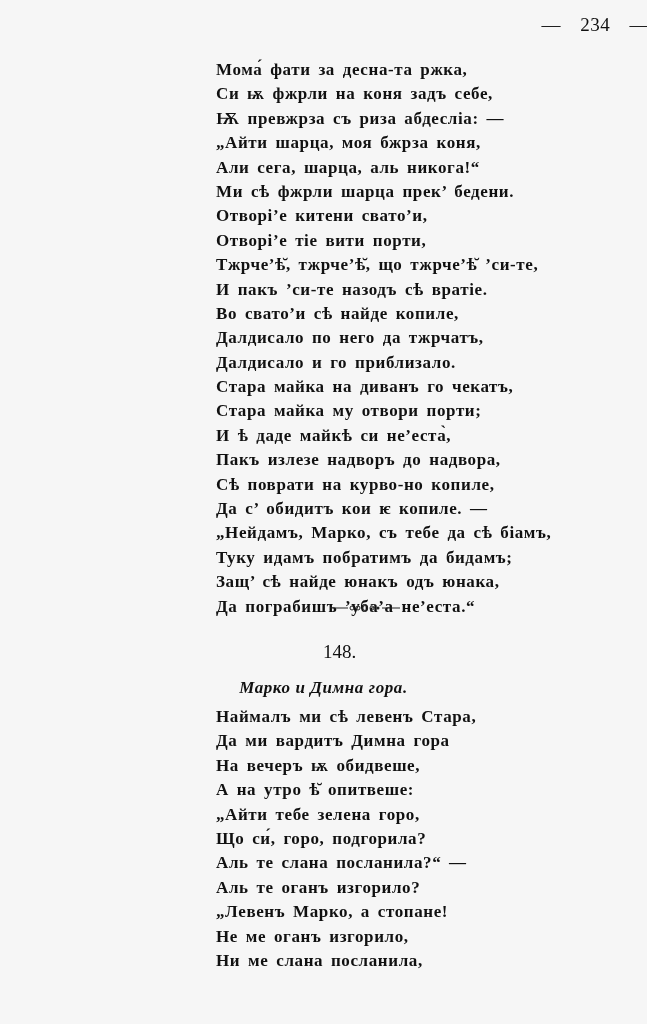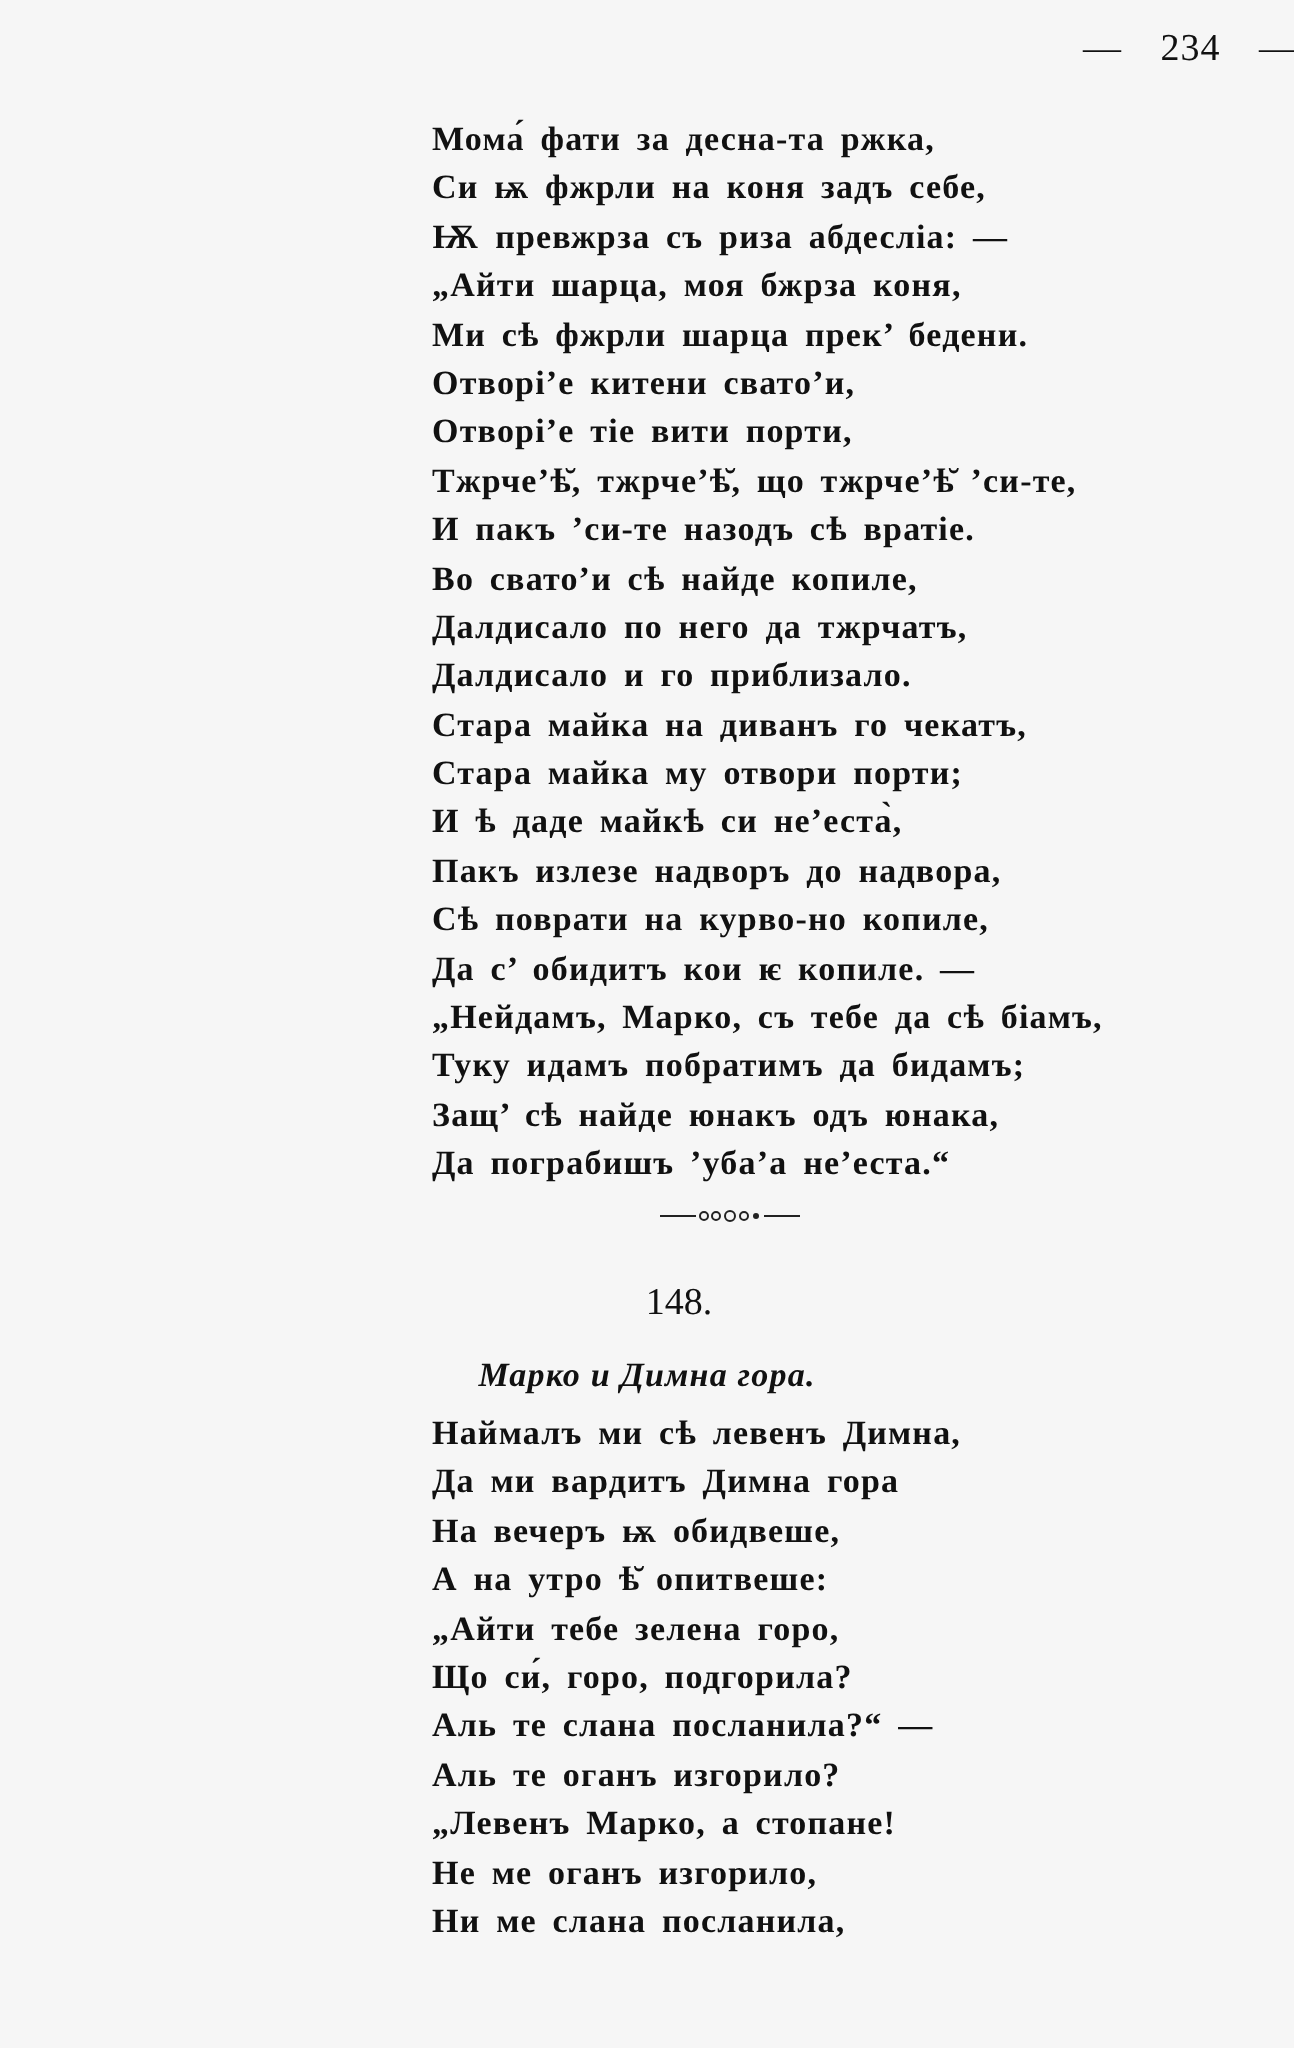--- a/index.html
+++ b/index.html
@@ -77,20 +77,21 @@
   <span class="dash">—</span>
   <span>234</span>
   <span class="dash">—</span>
 </div>
 
 <div id="verse-1" class="verse">
   <span class="line">Мома́ фати за десна-та ржка,</span>
   <span class="line">Си ѭ фжрли на коня задъ себе,</span>
   <span class="line">Ѭ превжрза съ риза абдесліа: —</span>
   <span class="line">„Айти шарца, моя бжрза коня,</span>
+  <span class="line">Али сега, шарца, аль никога!“</span>
   <span class="line">Ми сѣ фжрли шарца прек’ бедени.</span>
   <span class="line">Отворі’е китени свато’и,</span>
   <span class="line">Отворі’е тіе вити порти,</span>
   <span class="line">Тжрче’ѣ̆, тжрче’ѣ̆, що тжрче’ѣ̆ ’си-те,</span>
   <span class="line">И пакъ ’си-те назодъ сѣ вратіе.</span>
   <span class="line">Во свато’и сѣ найде копиле,</span>
   <span class="line">Далдисало по него да тжрчатъ,</span>
   <span class="line">Далдисало и го приблизало.</span>
   <span class="line">Стара майка на диванъ го чекатъ,</span>
   <span class="line">Стара майка му отвори порти;</span>
@@ -113,21 +114,21 @@
     <circle cx="42" cy="5" r="2" fill="none" stroke="#222" stroke-width="1"></circle>
     <circle cx="48" cy="5" r="1.5" fill="#222"></circle>
     <line x1="52" y1="5" x2="70" y2="5" stroke="#222" stroke-width="1"></line>
   </svg>
 </div>
 
 <div class="poem-number">148.</div>
 <div class="poem-title">Марко и Димна гора.</div>
 
 <div id="verse-2" class="verse">
-  <span class="line">Наймалъ ми сѣ левенъ Димна,</span>
+  <span class="line">Наймалъ ми сѣ левенъ Стара,</span>
   <span class="line">Да ми вардитъ Димна гора</span>
   <span class="line">На вечеръ ѭ обидвеше,</span>
   <span class="line">А на утро ѣ̆ опитвеше:</span>
   <span class="line">„Айти тебе зелена горо,</span>
   <span class="line">Що си́, горо, подгорила?</span>
   <span class="line">Аль те слана посланила?“ —</span>
   <span class="line">Аль те оганъ изгорило?</span>
   <span class="line">„Левенъ Марко, а стопане!</span>
   <span class="line">Не ме оганъ изгорило,</span>
   <span class="line">Ни ме слана посланила,</span>

